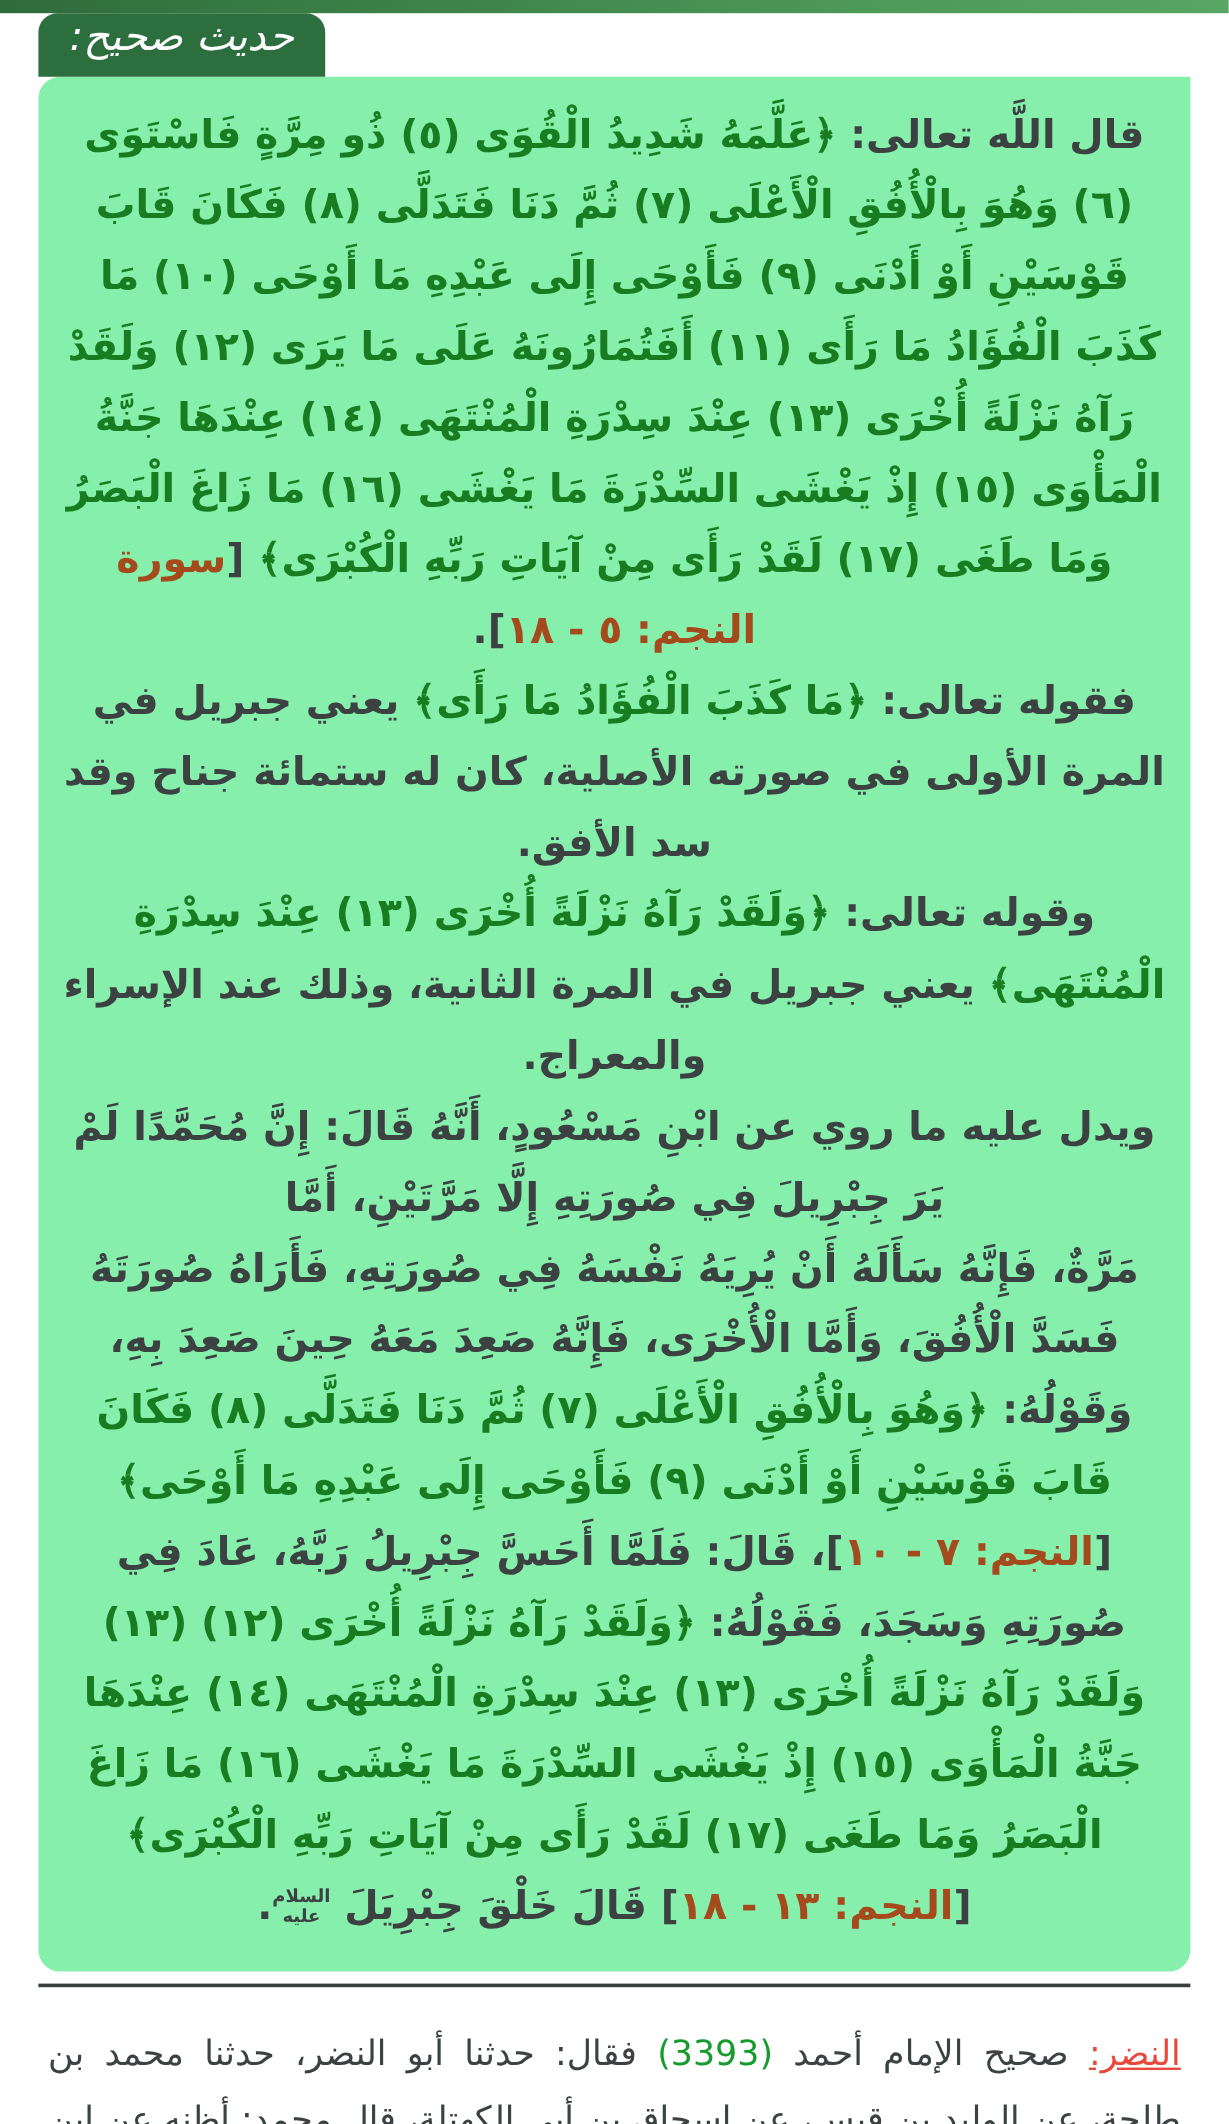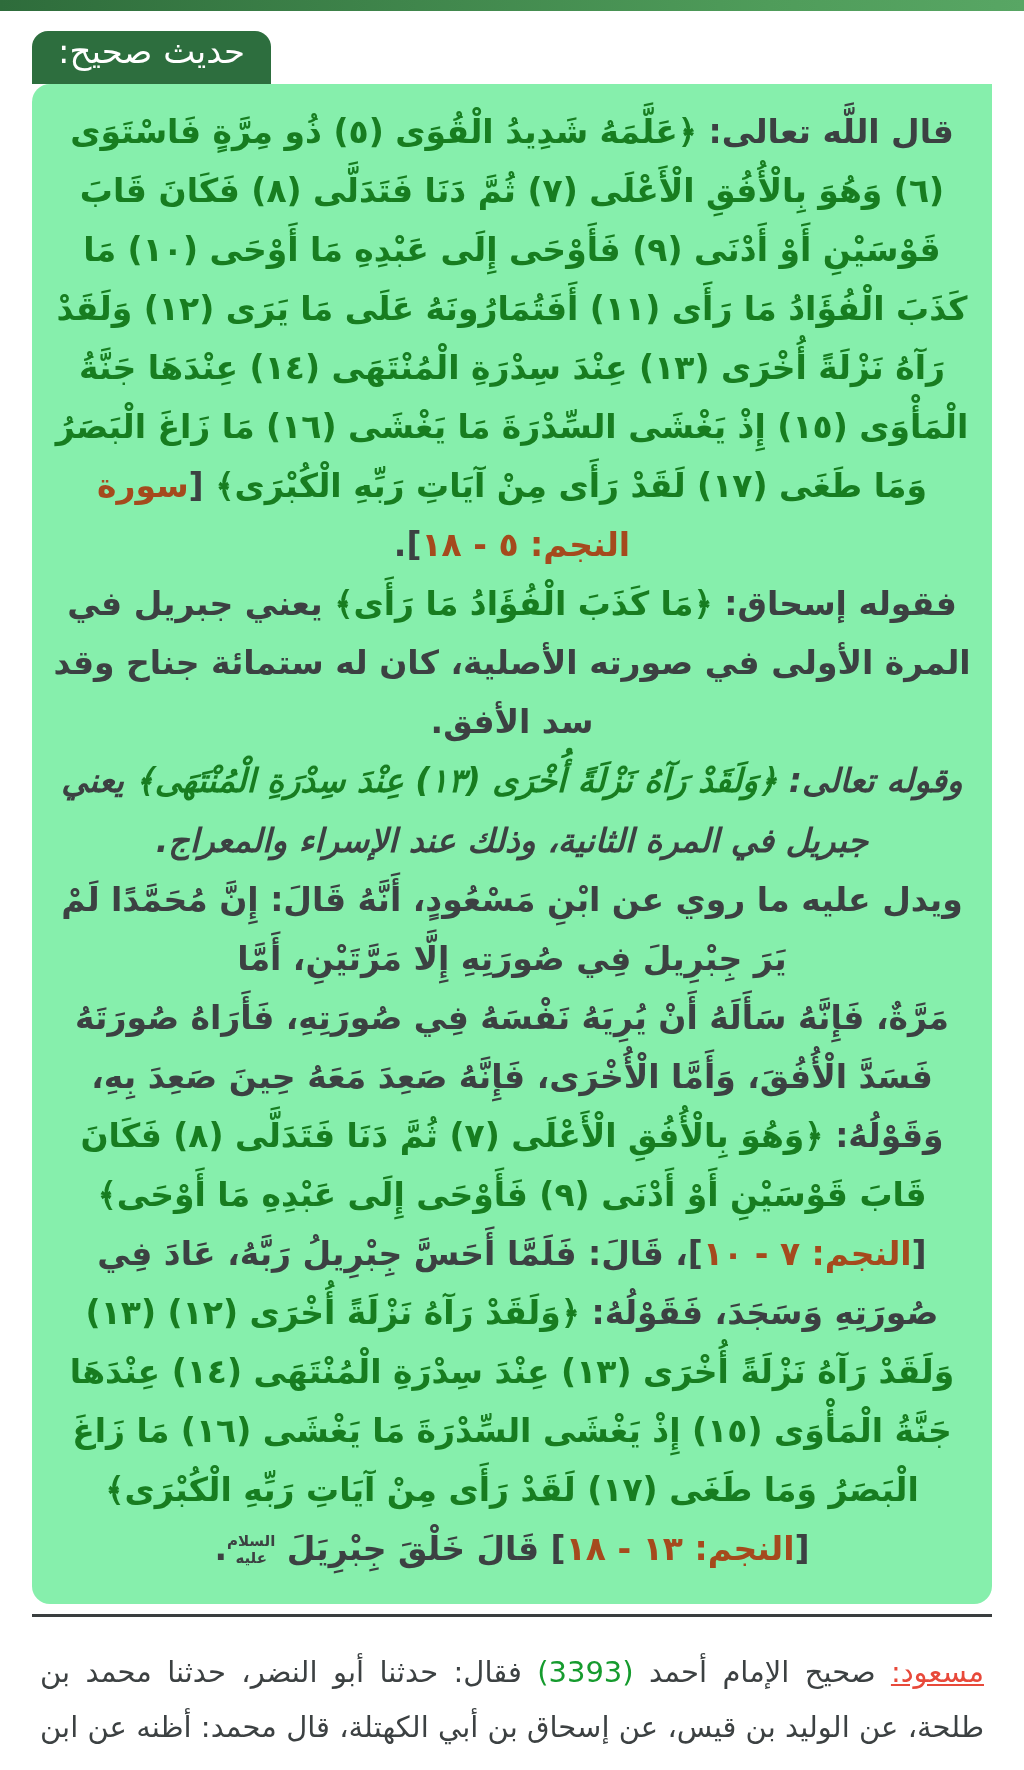--- a/index.html
+++ b/index.html
@@ -1,21 +1,21 @@
 <!DOCTYPE html>
 <html lang="ar" dir="rtl"><head>
 <meta charset="utf-8">
 <style>
   html,body{margin:0;padding:0;background:#ffffff;}
   body{width:1024px;font-family:"DejaVu Sans","Liberation Sans",sans-serif;}
   .page{width:1024px;min-height:1770px;position:relative;background:#ffffff;display:flex;flex-direction:column;}
   .top-bar{height:11px;width:100%;background:linear-gradient(90deg,#2e6c3b 0%,#4f9c5a 75%,#58a664 100%);}
   .content{padding:0 32px;direction:rtl;}
   .badge{display:inline-block;background:#2d6e3e;color:#ffffff;font-size:34px;font-weight:500;
-         padding:0 26px 12px;border-radius:16px 16px 0 0;margin-top:20px;margin-right:2px;line-height:1.2;}
+         padding:0 26px 12px;border-radius:16px 16px 0 0;margin-right:2px;line-height:1.2;font-style:italic;}
   .badge-row{text-align:left;direction:ltr;padding-right:0;}
   .badge-row-inner{direction:rtl;text-align:left;}
   .hadith-box{background:#86efac;border-radius:18px 0 18px 18px;padding:18px 14px 24px;
               font-size:33px;font-weight:700;line-height:1.79;text-align:center;color:#3c4142;}
   .seg{white-space:pre-wrap;}
   .seg-normal{color:#3c4142;}
   .seg-quran{color:#177d20;}
   .seg-ref{color:#a54a1d;}
   .seg-grade{color:#e8493a;text-decoration:underline;font-weight:400;}
   .seg-num{color:#169b2e;}
@@ -33,24 +33,24 @@
 
   <div class="content">
     <div class="badge-row">
       <div class="badge-row-inner">
         <span class="badge">حديث صحيح:</span>
       </div>
     </div>
 
     <div class="hadith-box">
       <p style="margin:0;"><span class="seg seg-normal">قال اللَّه تعالى: </span><span class="seg seg-quran">﴿عَلَّمَهُ شَدِيدُ الْقُوَى (٥) ذُو مِرَّةٍ فَاسْتَوَى (٦) وَهُوَ بِالْأُفُقِ الْأَعْلَى (٧) ثُمَّ دَنَا فَتَدَلَّى (٨) فَكَانَ قَابَ قَوْسَيْنِ أَوْ أَدْنَى (٩) فَأَوْحَى إِلَى عَبْدِهِ مَا أَوْحَى (١٠) مَا كَذَبَ الْفُؤَادُ مَا رَأَى (١١) أَفَتُمَارُونَهُ عَلَى مَا يَرَى (١٢) وَلَقَدْ رَآهُ نَزْلَةً أُخْرَى (١٣) عِنْدَ سِدْرَةِ الْمُنْتَهَى (١٤) عِنْدَهَا جَنَّةُ الْمَأْوَى (١٥) إِذْ يَغْشَى السِّدْرَةَ مَا يَغْشَى (١٦) مَا زَاغَ الْبَصَرُ وَمَا طَغَى (١٧) لَقَدْ رَأَى مِنْ آيَاتِ رَبِّهِ الْكُبْرَى﴾ </span><span class="seg seg-normal">[</span><span class="seg seg-ref">سورة النجم: ٥ - ١٨</span><span class="seg seg-normal">].</span></p>
-      <p style="margin:0;"><span class="seg seg-normal">فقوله إسحاق: </span><span class="seg seg-quran">﴿مَا كَذَبَ الْفُؤَادُ مَا رَأَى﴾</span><span class="seg seg-normal"> يعني جبريل في المرة الأولى في صورته الأصلية، كان له ستمائة جناح وقد سد الأفق.</span></p>
-      <p style="margin:0;font-style:italic;"><span class="seg seg-normal">وقوله تعالى: </span><span class="seg seg-quran">﴿وَلَقَدْ رَآهُ نَزْلَةً أُخْرَى (١٣) عِنْدَ سِدْرَةِ الْمُنْتَهَى﴾</span><span class="seg seg-normal"> يعني جبريل في المرة الثانية، وذلك عند الإسراء والمعراج.</span></p>
+      <p style="margin:0;"><span class="seg seg-normal">فقوله تعالى: </span><span class="seg seg-quran">﴿مَا كَذَبَ الْفُؤَادُ مَا رَأَى﴾</span><span class="seg seg-normal"> يعني جبريل في المرة الأولى في صورته الأصلية، كان له ستمائة جناح وقد سد الأفق.</span></p>
+      <p style="margin:0;"><span class="seg seg-normal">وقوله تعالى: </span><span class="seg seg-quran">﴿وَلَقَدْ رَآهُ نَزْلَةً أُخْرَى (١٣) عِنْدَ سِدْرَةِ الْمُنْتَهَى﴾</span><span class="seg seg-normal"> يعني جبريل في المرة الثانية، وذلك عند الإسراء والمعراج.</span></p>
       <p style="margin:0;"><span class="seg seg-normal">ويدل عليه ما روي عن ابْنِ مَسْعُودٍ، أَنَّهُ قَالَ: إِنَّ مُحَمَّدًا لَمْ يَرَ جِبْرِيلَ فِي صُورَتِهِ إِلَّا مَرَّتَيْنِ، أَمَّا</span><br><span class="seg seg-normal">مَرَّةٌ، فَإِنَّهُ سَأَلَهُ أَنْ يُرِيَهُ نَفْسَهُ فِي صُورَتِهِ، فَأَرَاهُ صُورَتَهُ فَسَدَّ الْأُفُقَ، وَأَمَّا الْأُخْرَى، فَإِنَّهُ صَعِدَ مَعَهُ حِينَ صَعِدَ بِهِ، وَقَوْلُهُ: </span><span class="seg seg-quran">﴿وَهُوَ بِالْأُفُقِ الْأَعْلَى (٧) ثُمَّ دَنَا فَتَدَلَّى (٨) فَكَانَ قَابَ قَوْسَيْنِ أَوْ أَدْنَى (٩) فَأَوْحَى إِلَى عَبْدِهِ مَا أَوْحَى﴾ </span><span class="seg seg-normal">[</span><span class="seg seg-ref">النجم: ٧ - ١٠</span><span class="seg seg-normal">]، قَالَ: فَلَمَّا أَحَسَّ جِبْرِيلُ رَبَّهُ، عَادَ فِي صُورَتِهِ وَسَجَدَ، فَقَوْلُهُ: </span><span class="seg seg-quran">﴿وَلَقَدْ رَآهُ نَزْلَةً أُخْرَى (١٢) (١٣) وَلَقَدْ رَآهُ نَزْلَةً أُخْرَى (١٣) عِنْدَ سِدْرَةِ الْمُنْتَهَى (١٤) عِنْدَهَا جَنَّةُ الْمَأْوَى (١٥) إِذْ يَغْشَى السِّدْرَةَ مَا يَغْشَى (١٦) مَا زَاغَ الْبَصَرُ وَمَا طَغَى (١٧) لَقَدْ رَأَى مِنْ آيَاتِ رَبِّهِ الْكُبْرَى﴾ </span><span class="seg seg-normal">[</span><span class="seg seg-ref">النجم: ١٣ - ١٨</span><span class="seg seg-normal">] قَالَ خَلْقَ جِبْرِيَلَ </span><span class="seg seg-honorific"><span>السلام</span><span>عليه</span></span><span class="seg seg-normal">.</span></p>
     </div>
 
     <hr class="divider">
 
-    <p class="takhrij"><span class="seg seg-grade">مسعود:</span><span class="seg seg-normal"> صحيح الإمام أحمد </span><span class="seg seg-num">(3393)</span><span class="seg seg-normal"> فقال: حدثنا أبو النضر، حدثنا محمد بن طلحة، عن الوليد بن قيس، عن إسحاق بن أبي الكهتلة، قال محمد: أظنه عن ابن مسعود، فذكر الحديث.</span></p>
+    <p class="takhrij"><span class="seg seg-grade">النضر:</span><span class="seg seg-normal"> صحيح الإمام أحمد </span><span class="seg seg-num">(3393)</span><span class="seg seg-normal"> فقال: حدثنا أبو النضر، حدثنا محمد بن طلحة، عن الوليد بن قيس، عن إسحاق بن أبي الكهتلة، قال محمد: أظنه عن ابن مسعود، فذكر الحديث.</span></p>
 
   </div>
 
 </div>
 
 </body></html>

